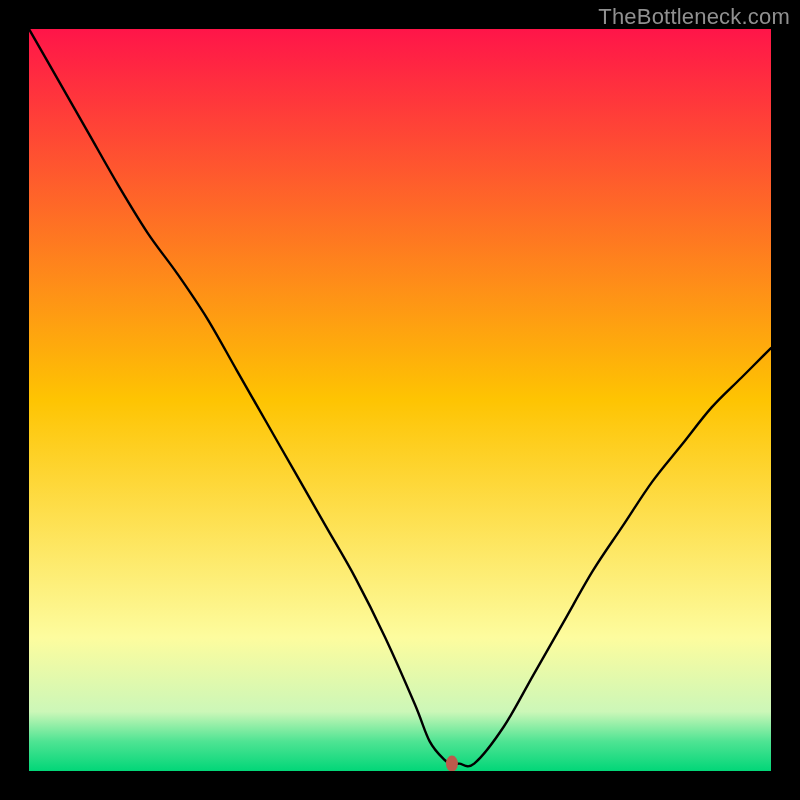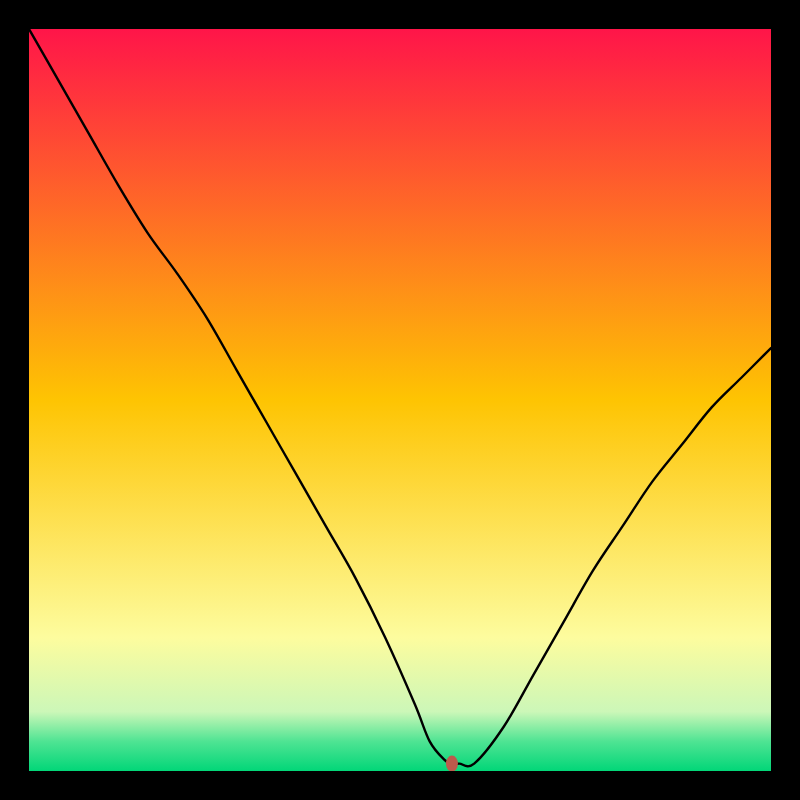--- a/index.html
+++ b/index.html
@@ -57,13 +57,14 @@
             <stop offset="92%" stop-color="#ccf7b8"></stop>
             <stop offset="96%" stop-color="#4fe493"></stop>
             <stop offset="100%" stop-color="#02d678"></stop>
           </linearGradient>
       </defs>
       <rect id="bg-rect" x="0" y="0" width="742" height="742" fill="url(#bggrad)"></rect>
       <path id="curve-path" fill="none" stroke="#000000" stroke-width="2.4" stroke-linejoin="round" stroke-linecap="round" d="M 0.00 0.00 C 4.95 8.66, 19.79 34.63, 29.68 51.94 C 39.57 69.25, 49.47 86.57, 59.36 103.88 C 69.25 121.19, 79.15 139.12, 89.04 155.82 C 98.93 172.51, 108.83 189.21, 118.72 204.05 C 128.61 218.89, 138.51 230.64, 148.40 244.86 C 158.29 259.08, 168.19 273.30, 178.08 289.38 C 187.97 305.46, 197.87 324.01, 207.76 341.32 C 217.65 358.63, 227.55 375.95, 237.44 393.26 C 247.33 410.57, 257.23 427.89, 267.12 445.20 C 277.01 462.51, 286.91 479.83, 296.80 497.14 C 306.69 514.45, 316.59 530.53, 326.48 549.08 C 336.37 567.63, 346.27 587.42, 356.16 608.44 C 366.05 629.46, 378.42 657.91, 385.84 675.22 C 393.26 692.53, 395.73 703.05, 400.68 712.32 C 405.63 721.60, 411.81 727.16, 415.52 730.87 C 419.23 734.58, 420.47 733.96, 422.94 734.58 C 425.41 735.20, 426.65 734.58, 430.36 734.58 C 434.07 734.58, 437.78 740.76, 445.20 734.58 C 452.62 728.40, 464.99 712.32, 474.88 697.48 C 484.77 682.64, 494.67 662.85, 504.56 645.54 C 514.45 628.23, 524.35 610.91, 534.24 593.60 C 544.13 576.29, 554.03 557.74, 563.92 541.66 C 573.81 525.58, 583.71 511.98, 593.60 497.14 C 603.49 482.30, 613.39 466.22, 623.28 452.62 C 633.17 439.02, 643.07 427.89, 652.96 415.52 C 662.85 403.15, 672.75 389.55, 682.64 378.42 C 692.53 367.29, 702.43 358.63, 712.32 348.74 C 722.21 338.85, 737.05 324.01, 742.00 319.06"></path>
       <ellipse id="marker-ellipse" fill="#bc5a4c" cx="422.94" cy="734.58" rx="6" ry="8"></ellipse>
     </svg>
   </div>
+  <div class="watermark">TheBottleneck.com</div>
 </div>
 
 </body></html>

